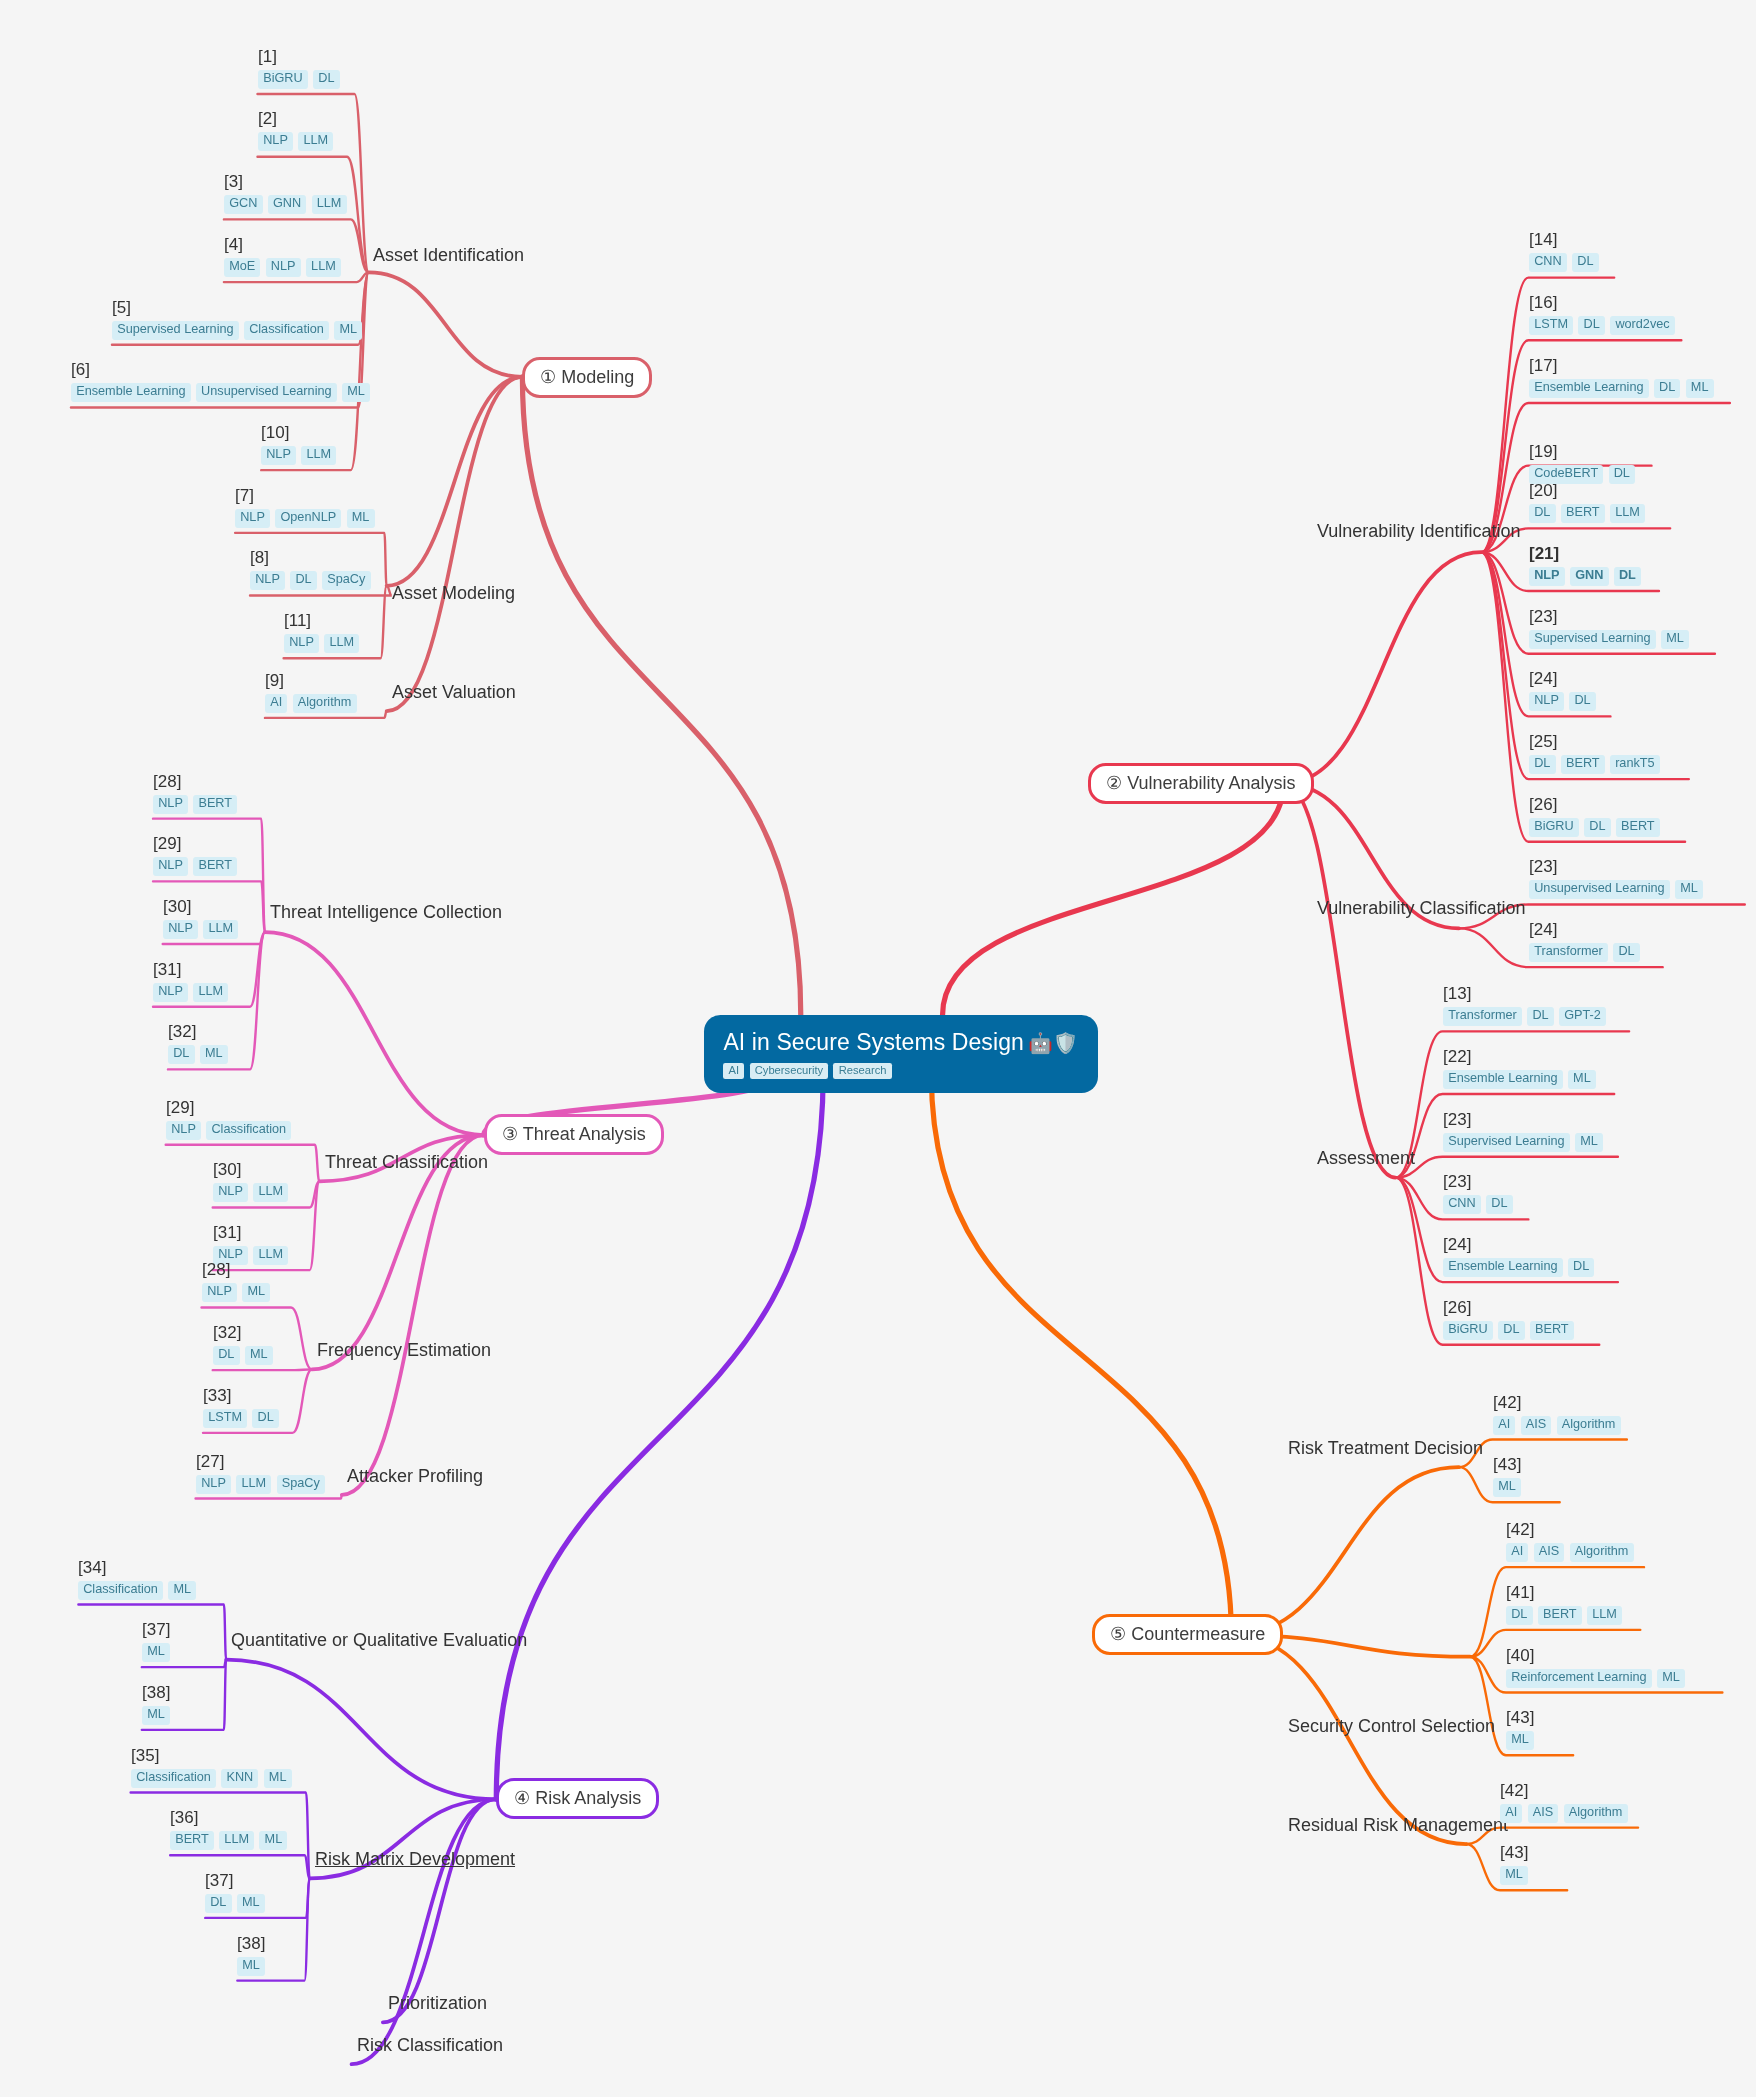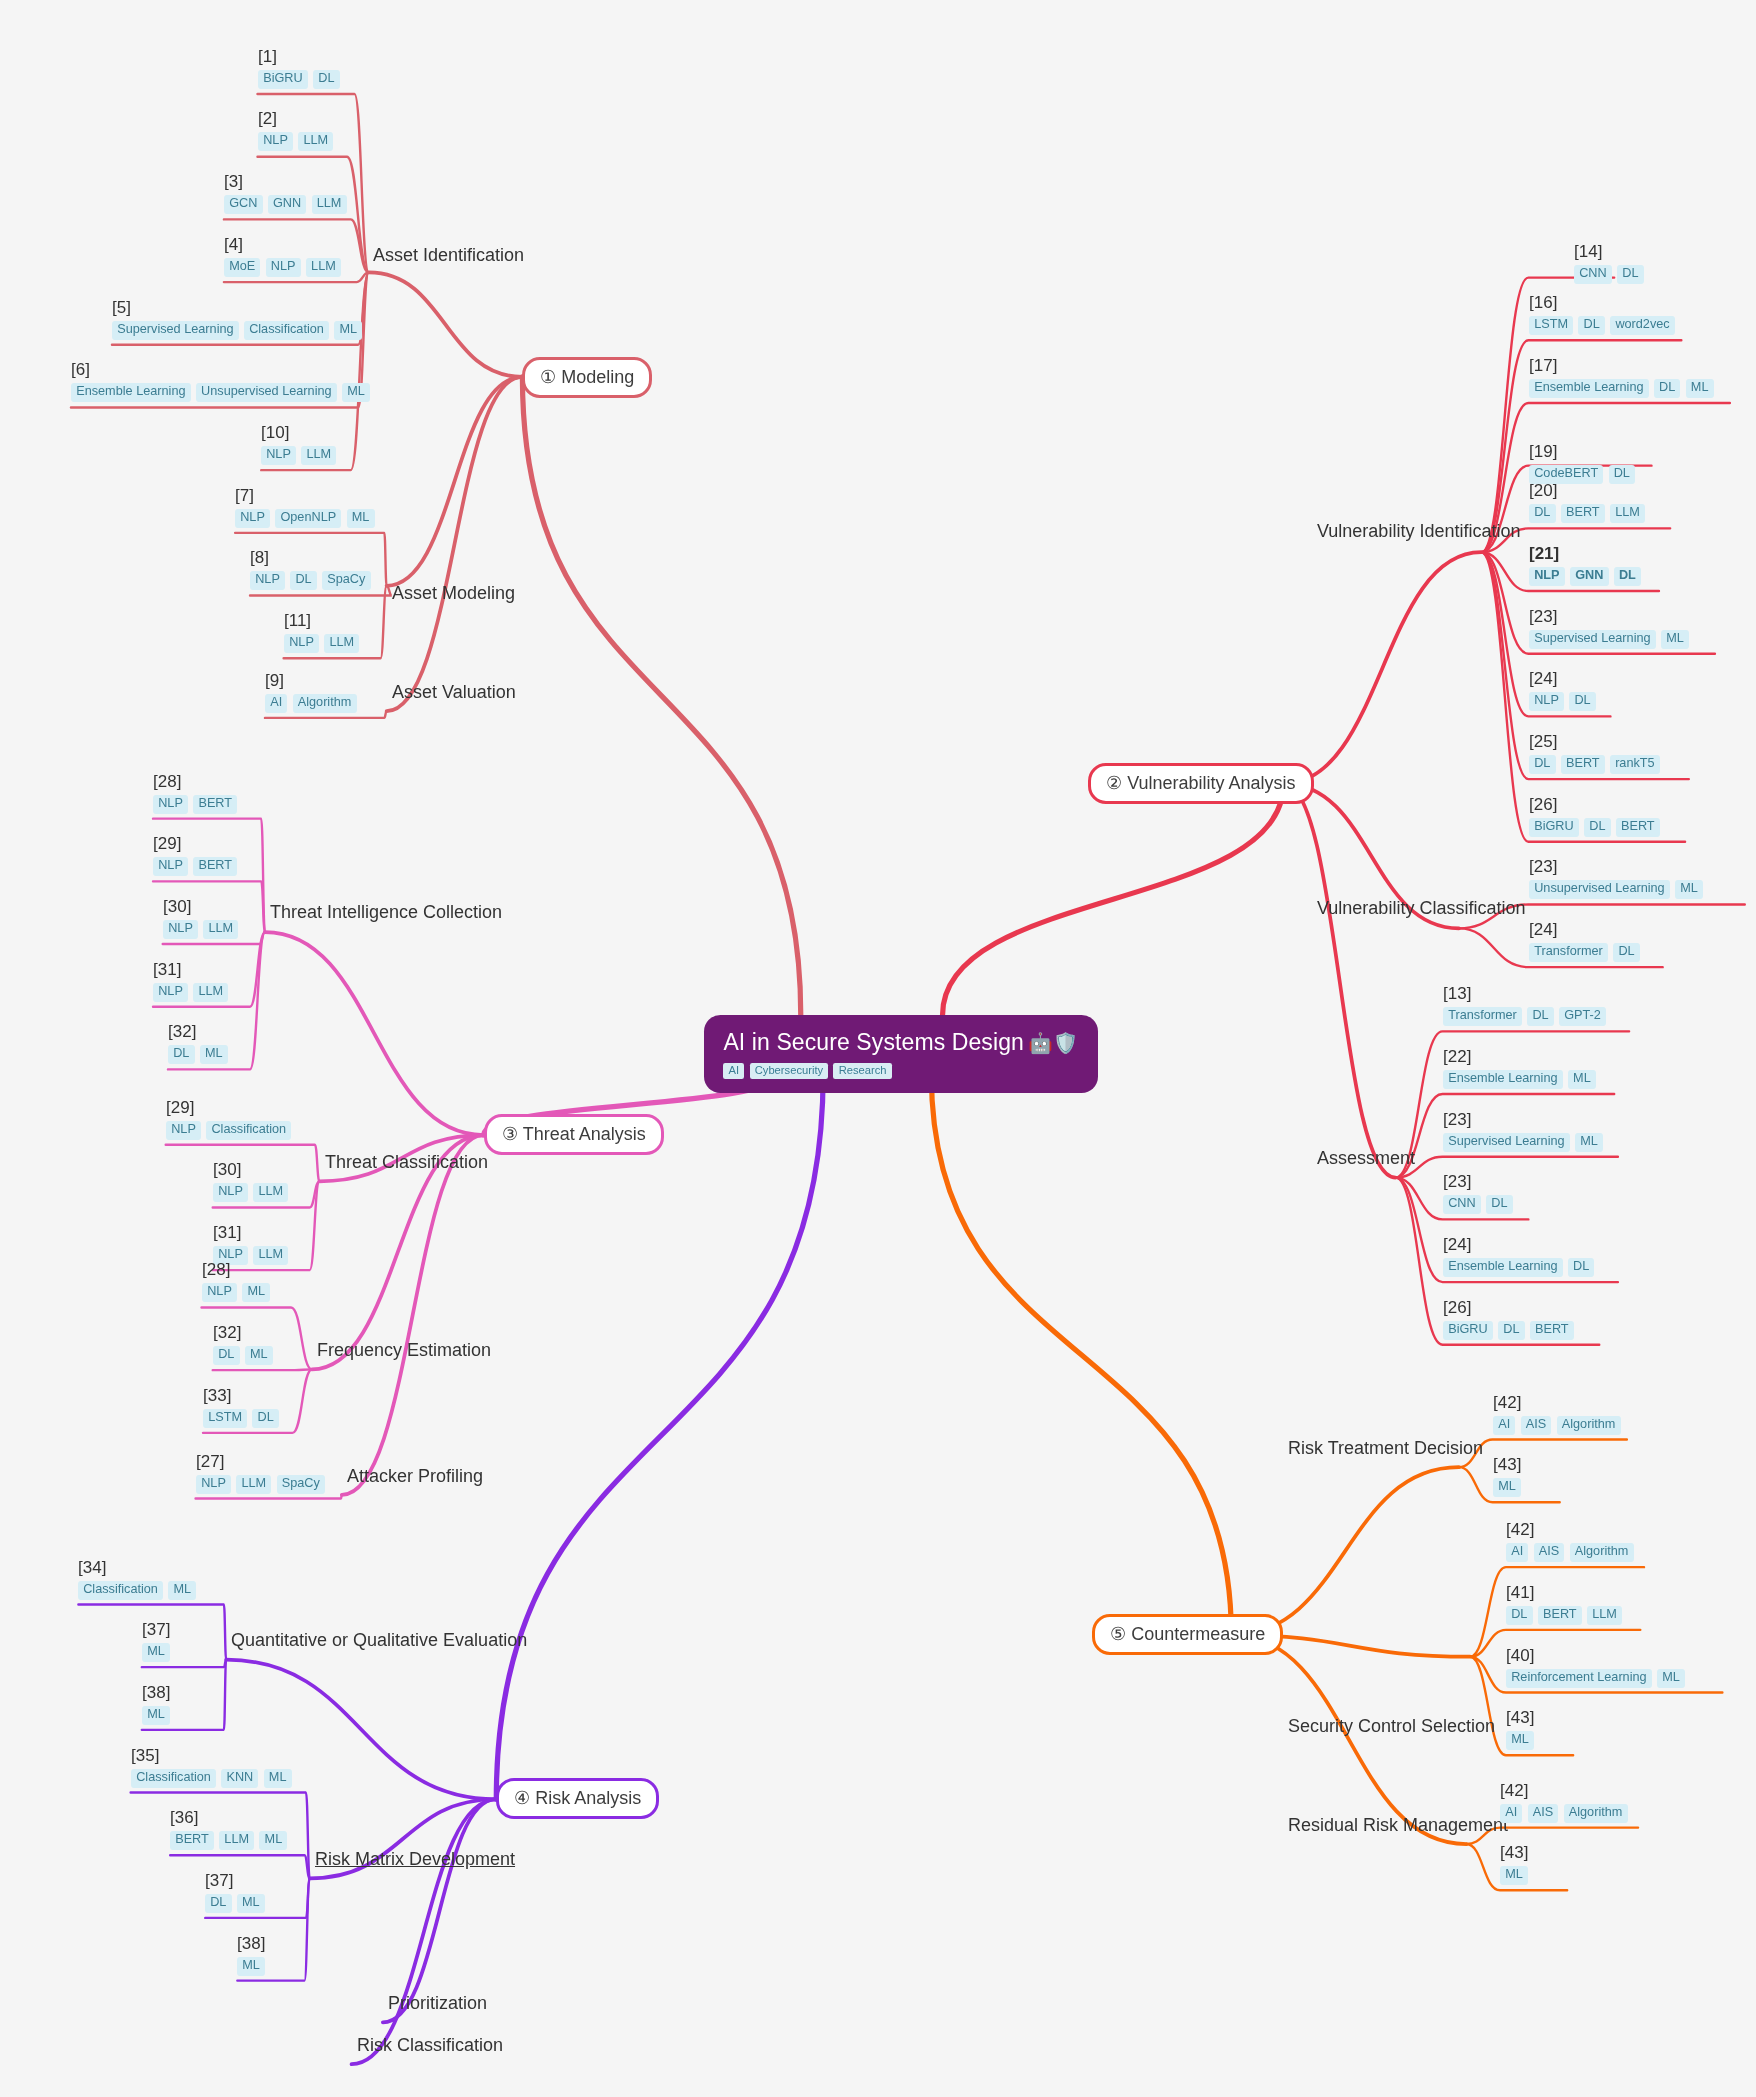--- a/index.html
+++ b/index.html
@@ -9,21 +9,21 @@
     font-family:"Liberation Sans", sans-serif;
     position:relative;
     overflow:hidden;
   }
   #stage{position:absolute;inset:0;}
   svg.links{position:absolute;left:0;top:0;width:1756px;height:2097px;pointer-events:none;}
 
   
   .root-node{
     position:absolute;
-    background:#701a75;
+    background:#0369a1;
     border-radius:16.4px;
     padding:15px 19.4px 13.4px 19.4px;
     box-sizing:border-box;
     color:#ffffff;
   }
   .root-title{
     font-size:23px;
     letter-spacing:0.1px;
     white-space:nowrap;
     line-height:1.1;
@@ -258,21 +258,21 @@
       <div class="branch-label" style="left: 392px; top: 683px;"><span>Asset Valuation</span></div>
       <div class="leaf left" style="left: 265px; top: 672px;">
         <span class="ref" style="text-align: left;">[9]</span>
         <div class="chips">
           <span>AI</span>
           <span>Algorithm</span>
         </div>
       </div>
       <div class="pill" style="left: 1088px; top: 763px; border-color: rgb(232, 56, 79);"><span>② Vulnerability Analysis</span></div>
       <div class="branch-label" style="left: 1317px; top: 522px;"><span>Vulnerability Identification</span></div>
-      <div class="leaf right" style="left: 1529px; top: 243px; margin-left: 45px;">
+      <div class="leaf right" style="left: 1529px; top: 231px;">
         <span class="ref">[14]</span>
         <div class="chips">
           <span>CNN</span>
           <span>DL</span>
         </div>
       </div>
       <div class="leaf right" style="left: 1529px; top: 294px;">
         <span class="ref">[16]</span>
         <div class="chips">
           <span>LSTM</span>

